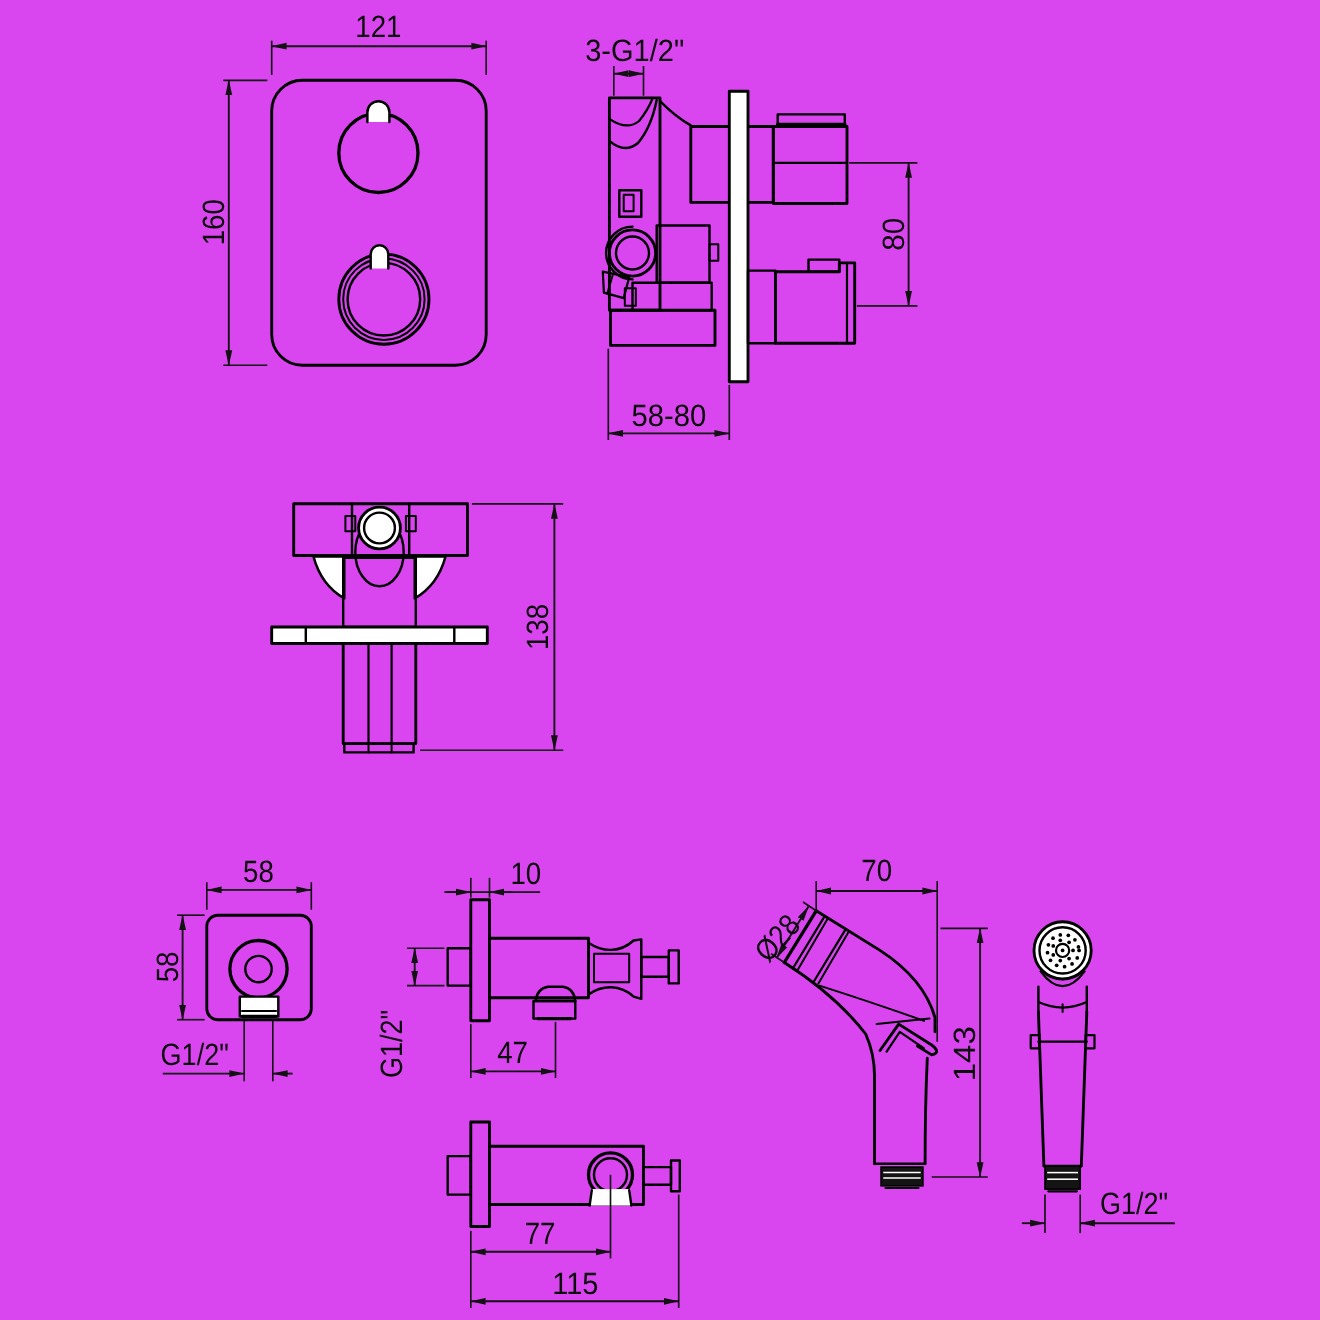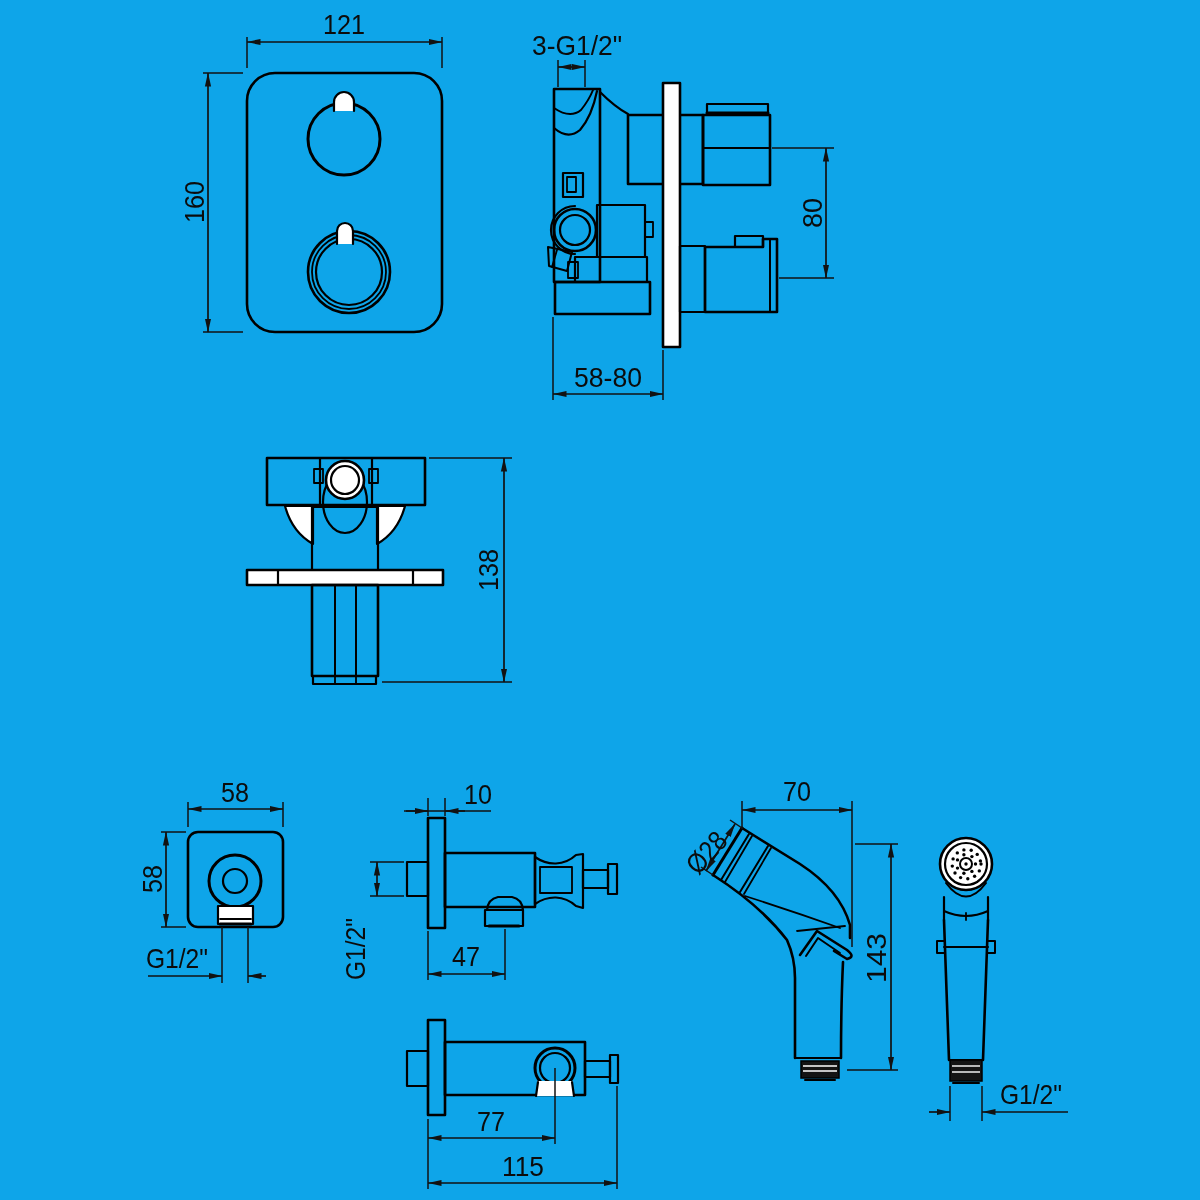--- a/index.html
+++ b/index.html
@@ -1,16 +1,16 @@
 <!DOCTYPE html>
 <html><head>
 <meta charset="utf-8">
 <style>
   html,body{margin:0;padding:0;background:#fff;}
-  .stage{width:1200px;height:1200px;position:relative;background:#0ea5e9;font-family:"Liberation Sans",sans-serif;}
+  .stage{width:1200px;height:1200px;position:relative;background:#d946ef;font-family:"Liberation Sans",sans-serif;}
   svg{display:block;}
   
   .o  {fill:none;stroke:#000;stroke-width:2.6;stroke-linejoin:round;stroke-linecap:round;}
   .ow {fill:#fff;stroke:#000;stroke-width:2.6;stroke-linejoin:round;stroke-linecap:round;}
   .t2 {stroke-width:2;}
   .t22{stroke-width:2.2;}
   .t18{stroke-width:1.8;}
   .t3 {stroke-width:3;}
   .dk {fill:#141414;stroke:#000;stroke-width:1.5;}
   

